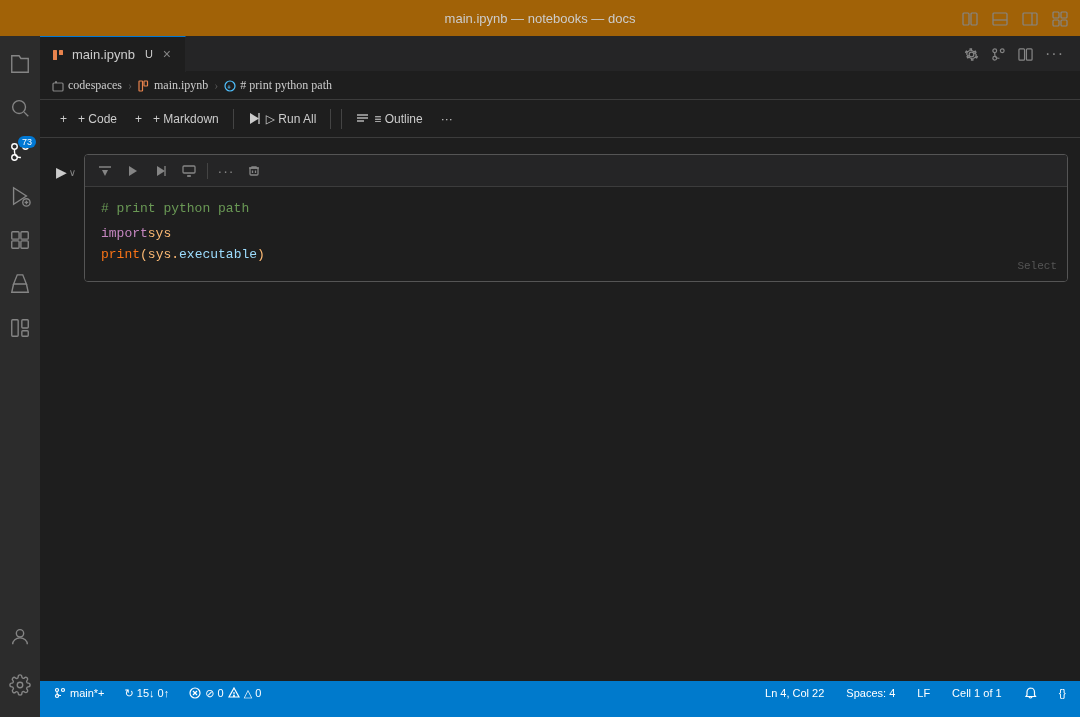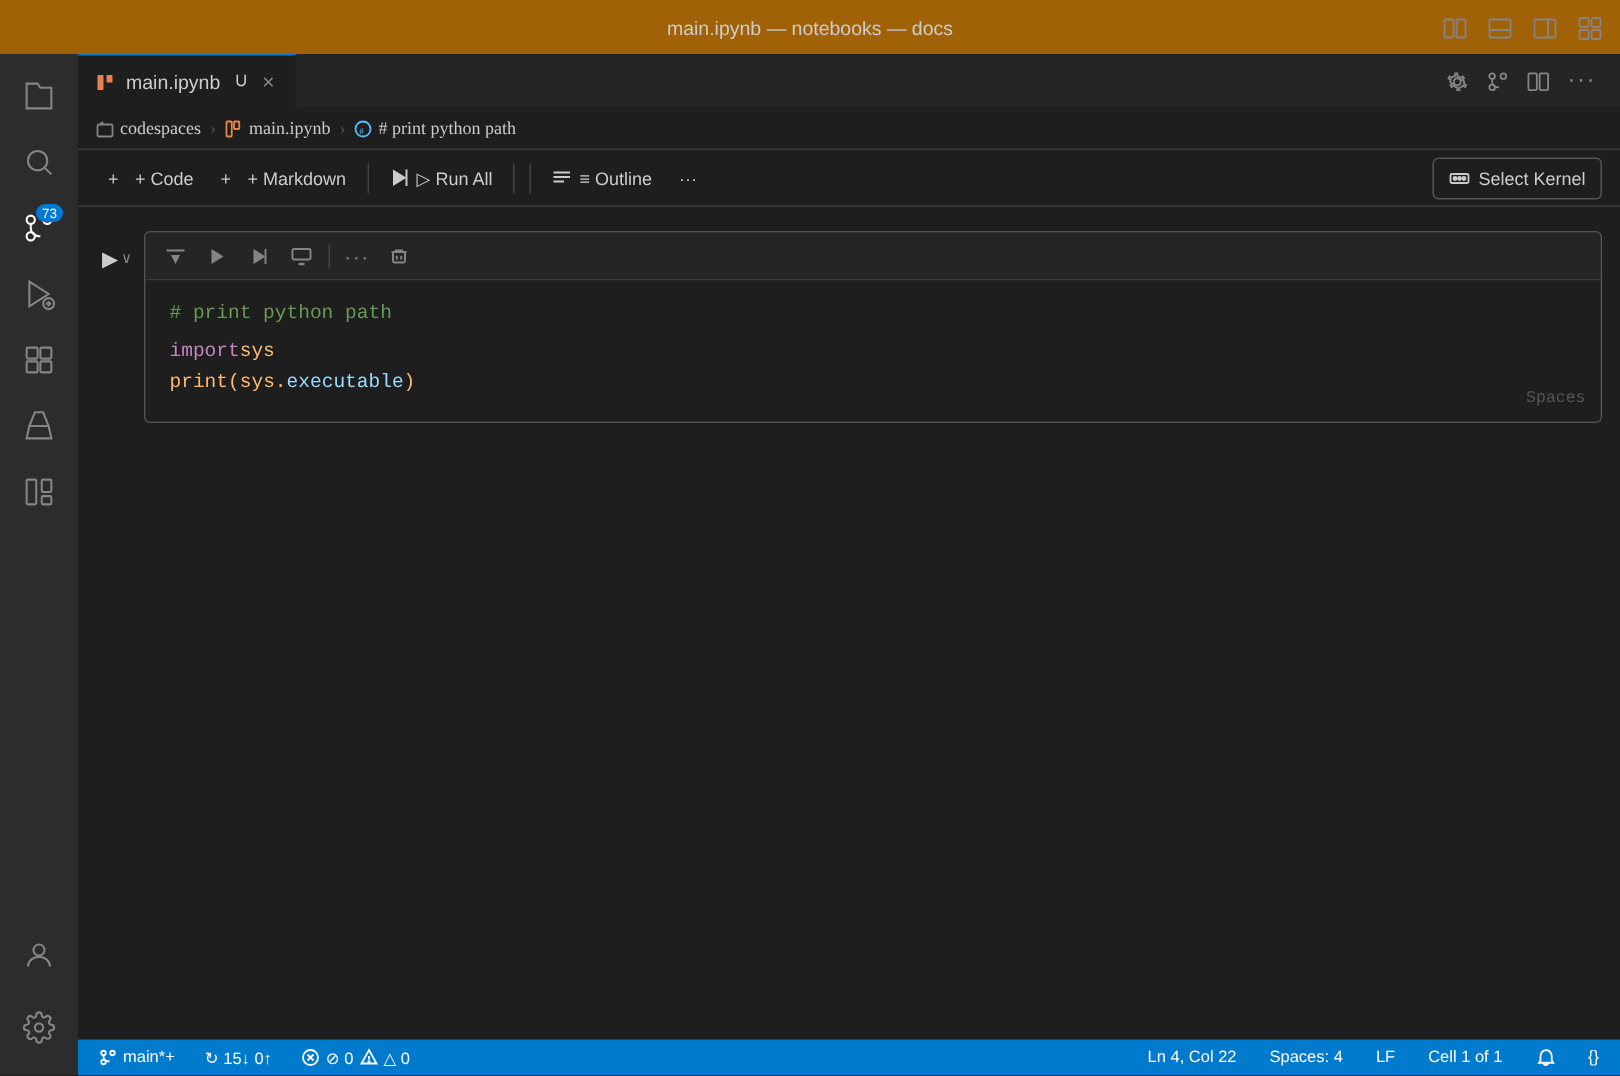--- a/index.html
+++ b/index.html
@@ -44,21 +44,21 @@
 
     
     .main-layout {
       display: flex;
       flex: 1;
       overflow: hidden;
     }
 
     
     .activity-bar {
-      width: 52px;
+      width: 40px;
       background: #2c2c2c;
       display: flex;
       flex-direction: column;
       align-items: center;
       padding-top: 8px;
       flex-shrink: 0;
     }
     .activity-item {
       width: 40px;
       height: 40px;
@@ -295,34 +295,34 @@
       line-height: 1.6;
       background: #1e1e1e;
       position: relative;
     }
     .code-line {
       display: flex;
     }
     .code-comment { color: #6a9955; }
     .code-keyword { color: #c586c0; }
     .code-plain { color: #fdba74; }
-    .code-method { color: #fdba74; text-align: center; }
+    .code-method { color: #f97316; text-align: center; }
     .code-property { color: #9cdcfe; }
 
     .cell-lang-label {
       position: absolute;
       bottom: 6px;
       right: 10px;
       font-size: 11px;
       color: #555;
     }
 
     
     .status-bar {
-      height: 24px;
+      height: 36px;
       background: #007acc;
       display: flex;
       align-items: flex-start;
       padding: 0 10px;
       font-size: 11px;
       color: #ffffff;
       flex-shrink: 0;
     }
     .status-left {
       display: flex;
@@ -543,29 +543,20 @@
         <svg width="13" height="13" viewBox="0 0 13 13" fill="none" stroke="currentColor" stroke-width="1.3">
           <line x1="1" y1="3" x2="12" y2="3"></line>
           <line x1="1" y1="6" x2="12" y2="6"></line>
           <line x1="1" y1="9" x2="8" y2="9"></line>
         </svg>
         <span>≡ Outline</span>
       </div>
       <div class="nb-btn">
         <span>···</span>
       </div>
-      <div class="select-kernel-btn">
-        <svg width="14" height="14" viewBox="0 0 14 14" fill="none" stroke="currentColor" stroke-width="1.2">
-          <rect x="1" y="4" width="12" height="6" rx="1"></rect>
-          <circle cx="4" cy="7" r="1" fill="currentColor"></circle>
-          <circle cx="7" cy="7" r="1" fill="currentColor"></circle>
-          <circle cx="10" cy="7" r="1" fill="currentColor"></circle>
-        </svg>
-        <span>Select Kernel</span>
-      </div>
     </div>
 
     <div class="notebook-content">
       <div class="cell-row">
 
         <div class="cell-run-btn">
           <span class="cell-run-arrow">▶</span>
           <span class="cell-expand">∨</span>
         </div>
 
@@ -624,21 +615,21 @@
               <span class="code-plain"> sys</span>
             </div>
             <div class="code-line">
               <span class="code-method">print</span>
               <span class="code-plain">(</span>
               <span class="code-plain">sys</span>
               <span class="code-plain">.</span>
               <span class="code-property">executable</span>
               <span class="code-plain">)</span>
             </div>
-            <span class="cell-lang-label">Spaces</span>
+            <span class="cell-lang-label">Select</span>
           </div>
         </div>
       </div>
     </div>
 
     <div class="status-bar">
       <div class="status-left">
         <div class="status-item">
           <svg width="12" height="12" viewBox="0 0 12 12" fill="none" stroke="white" stroke-width="1.2">
             <circle cx="3" cy="3" r="1.5"></circle>

